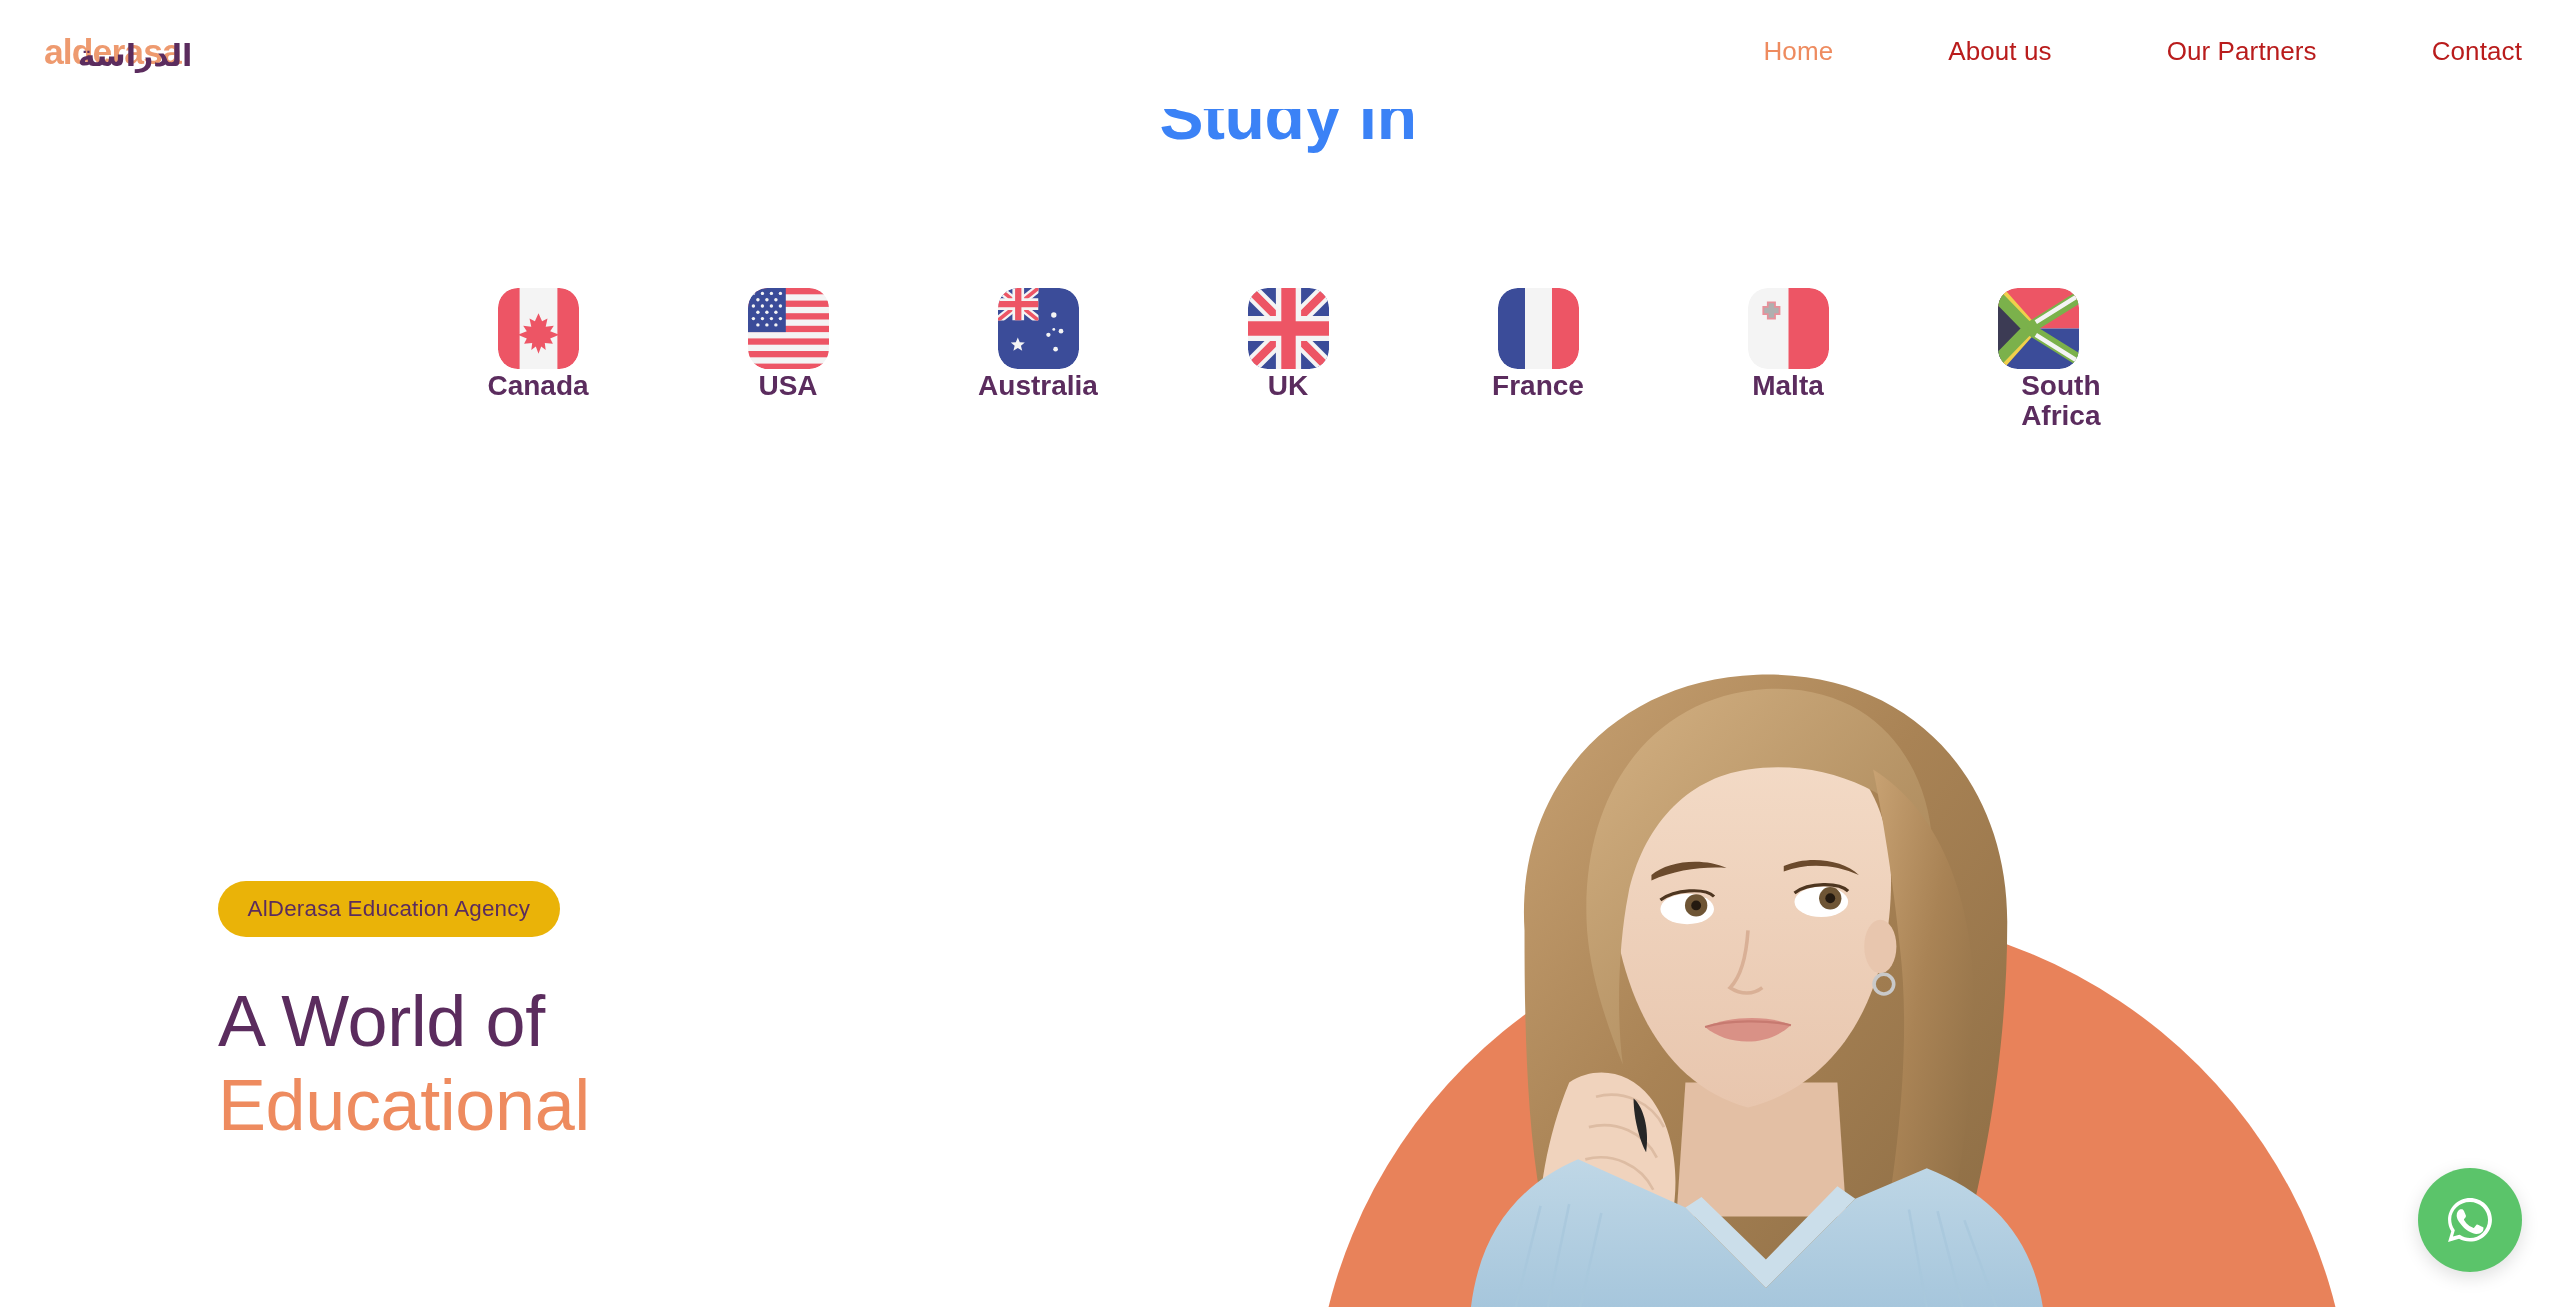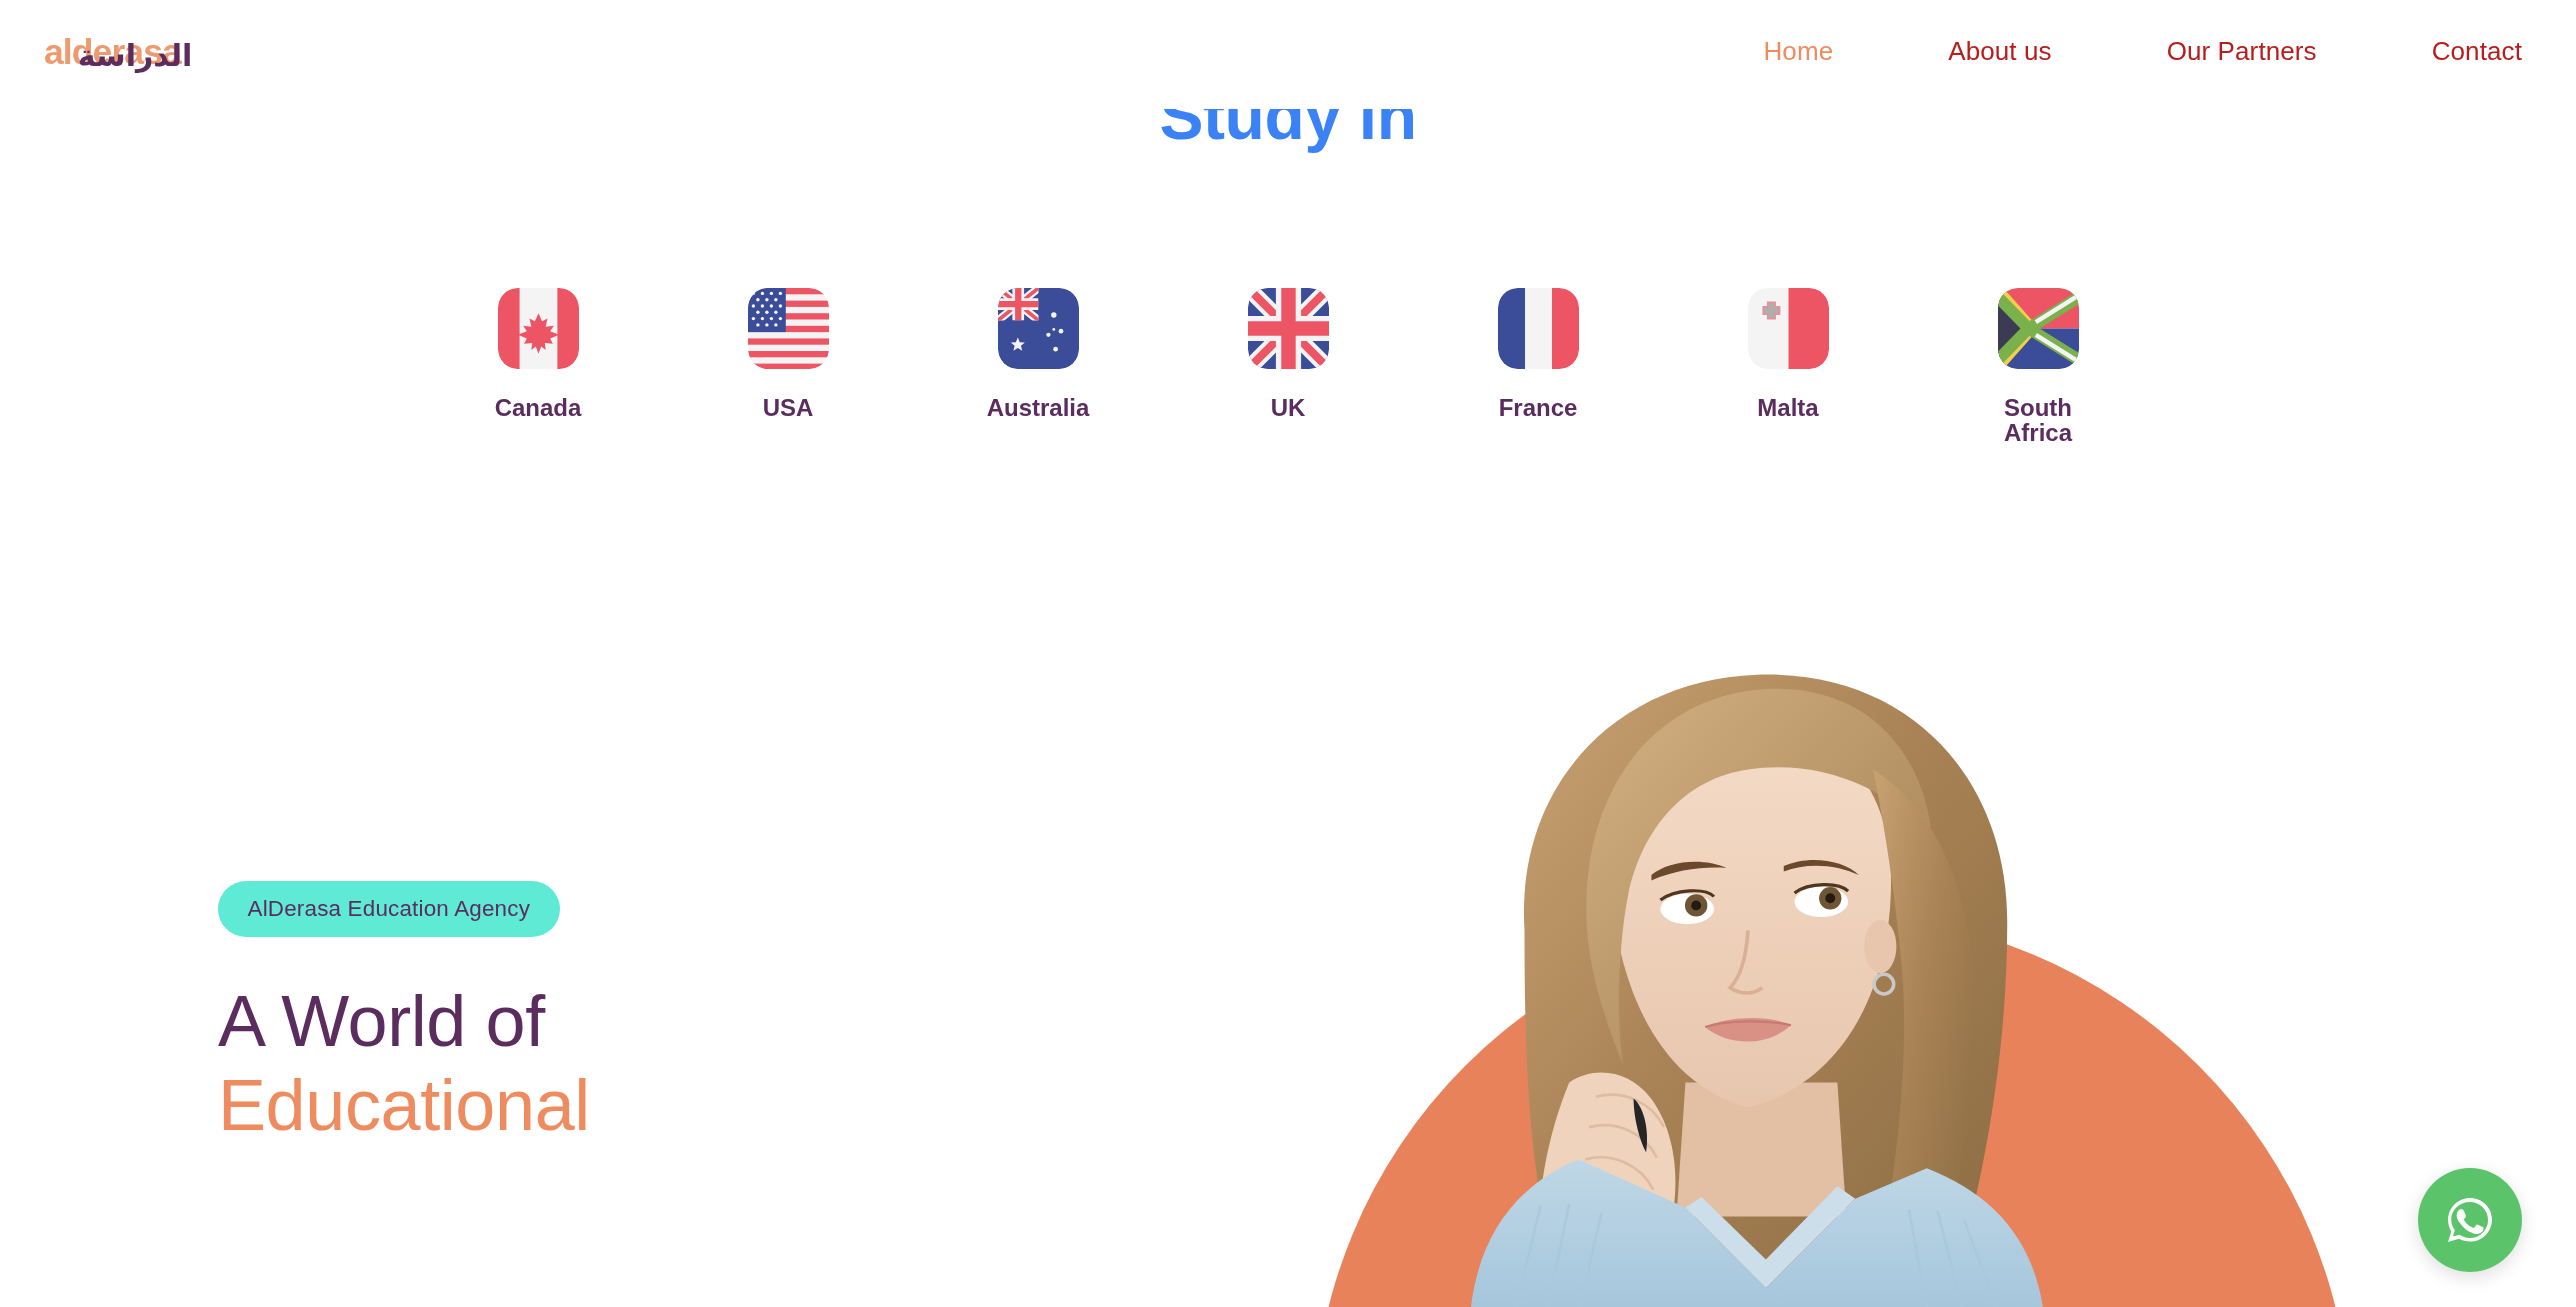--- a/index.html
+++ b/index.html
@@ -103,25 +103,25 @@
     width: 81px;
     height: 81px;
     border-radius: 19.7px;
     overflow: hidden;
     display: block;
     box-shadow: 0 0 0 0 rgba(0,0,0,0);
   }
   .flag-icon svg { display: block; width: 81px; height: 81px; }
 
   .flag-label {
-    margin-top: 26px;
-    font-size: 24px;
+    margin-top: 2px;
+    font-size: 28px;
     font-weight: 700;
     color: #5B2C5E;
-    text-align: center;
+    text-align: right;
     line-height: 1.06;
     max-width: 125px;
   }
 
   .hero-blob {
     position: absolute;
     left: 1313px;
     top: 914px;
     width: 1038px;
     height: 1038px;
@@ -144,21 +144,21 @@
   .hero-copy {
     position: absolute;
     left: 218px;
     top: 881px;
     width: 948px;
     z-index: 15;
   }
 
   .hero-badge {
     display: inline-block;
-    background: #5eead4;
+    background: #eab308;
     color: #5B2C5E;
     border-radius: 36px;
     padding: 15px 29.5px;
     font-size: 22.4px;
     letter-spacing: 0.2px;
     cursor: pointer;
   }
 
   .hero-heading {
     margin-top: 43px;

